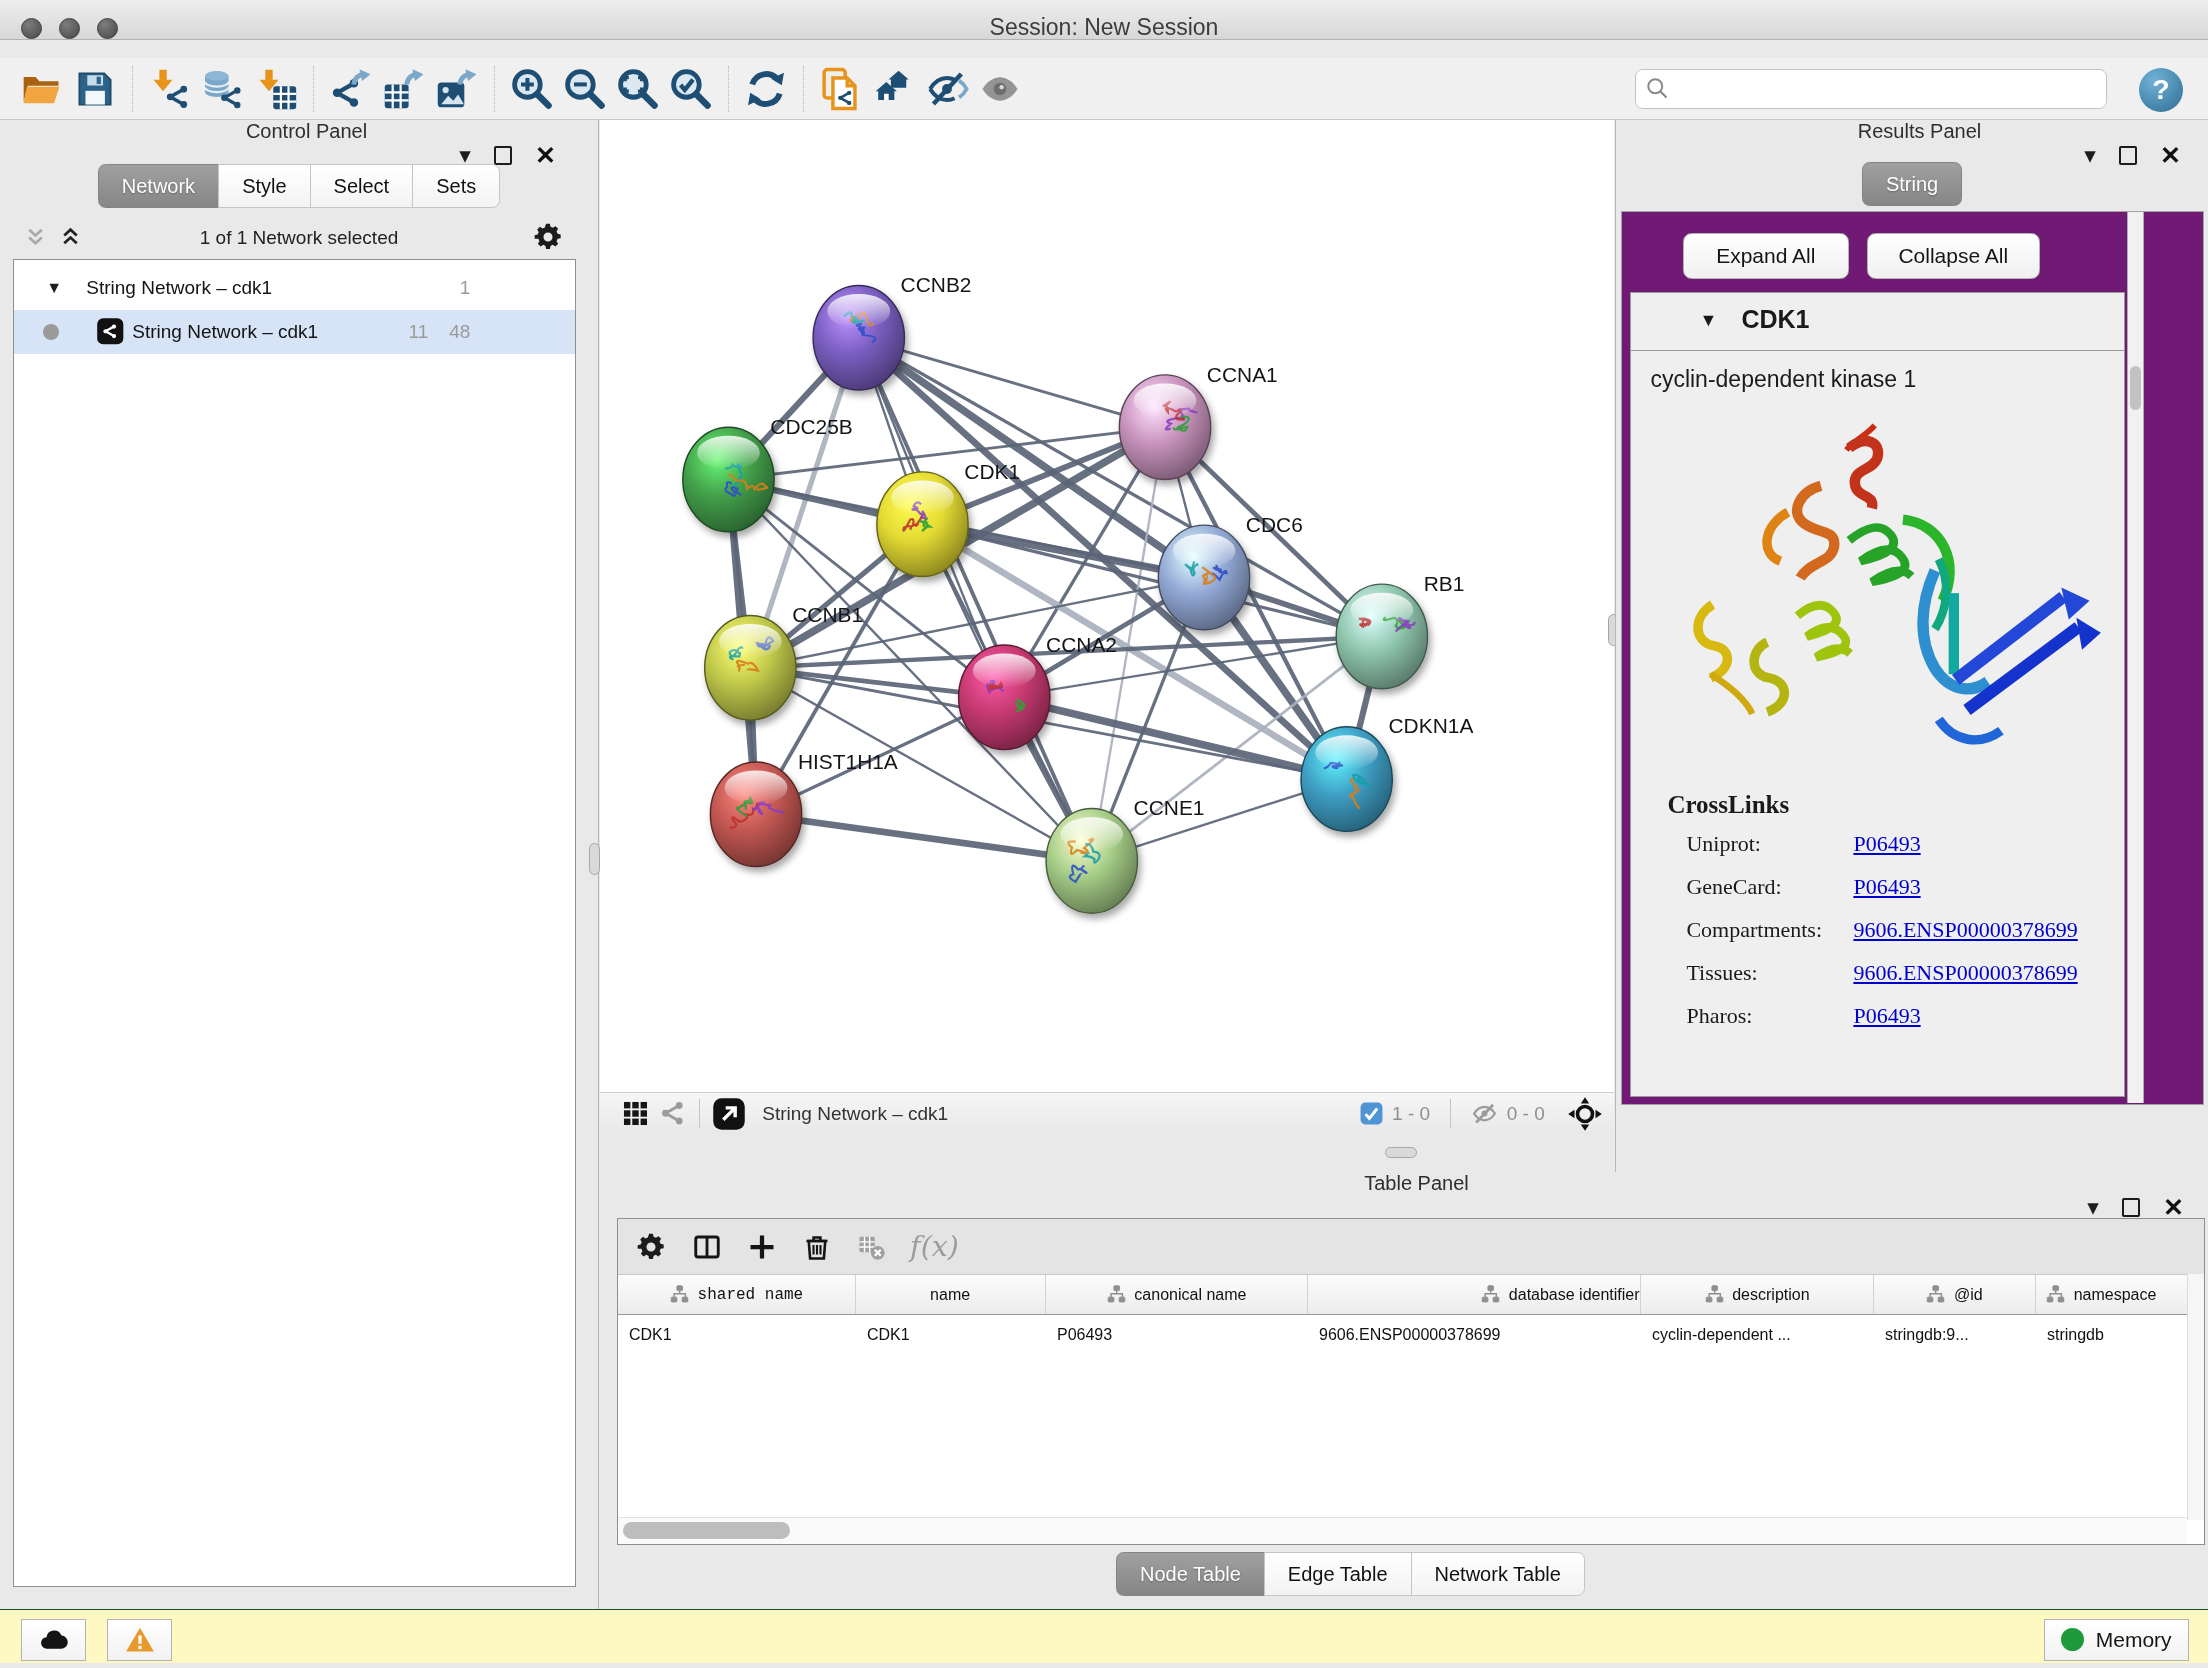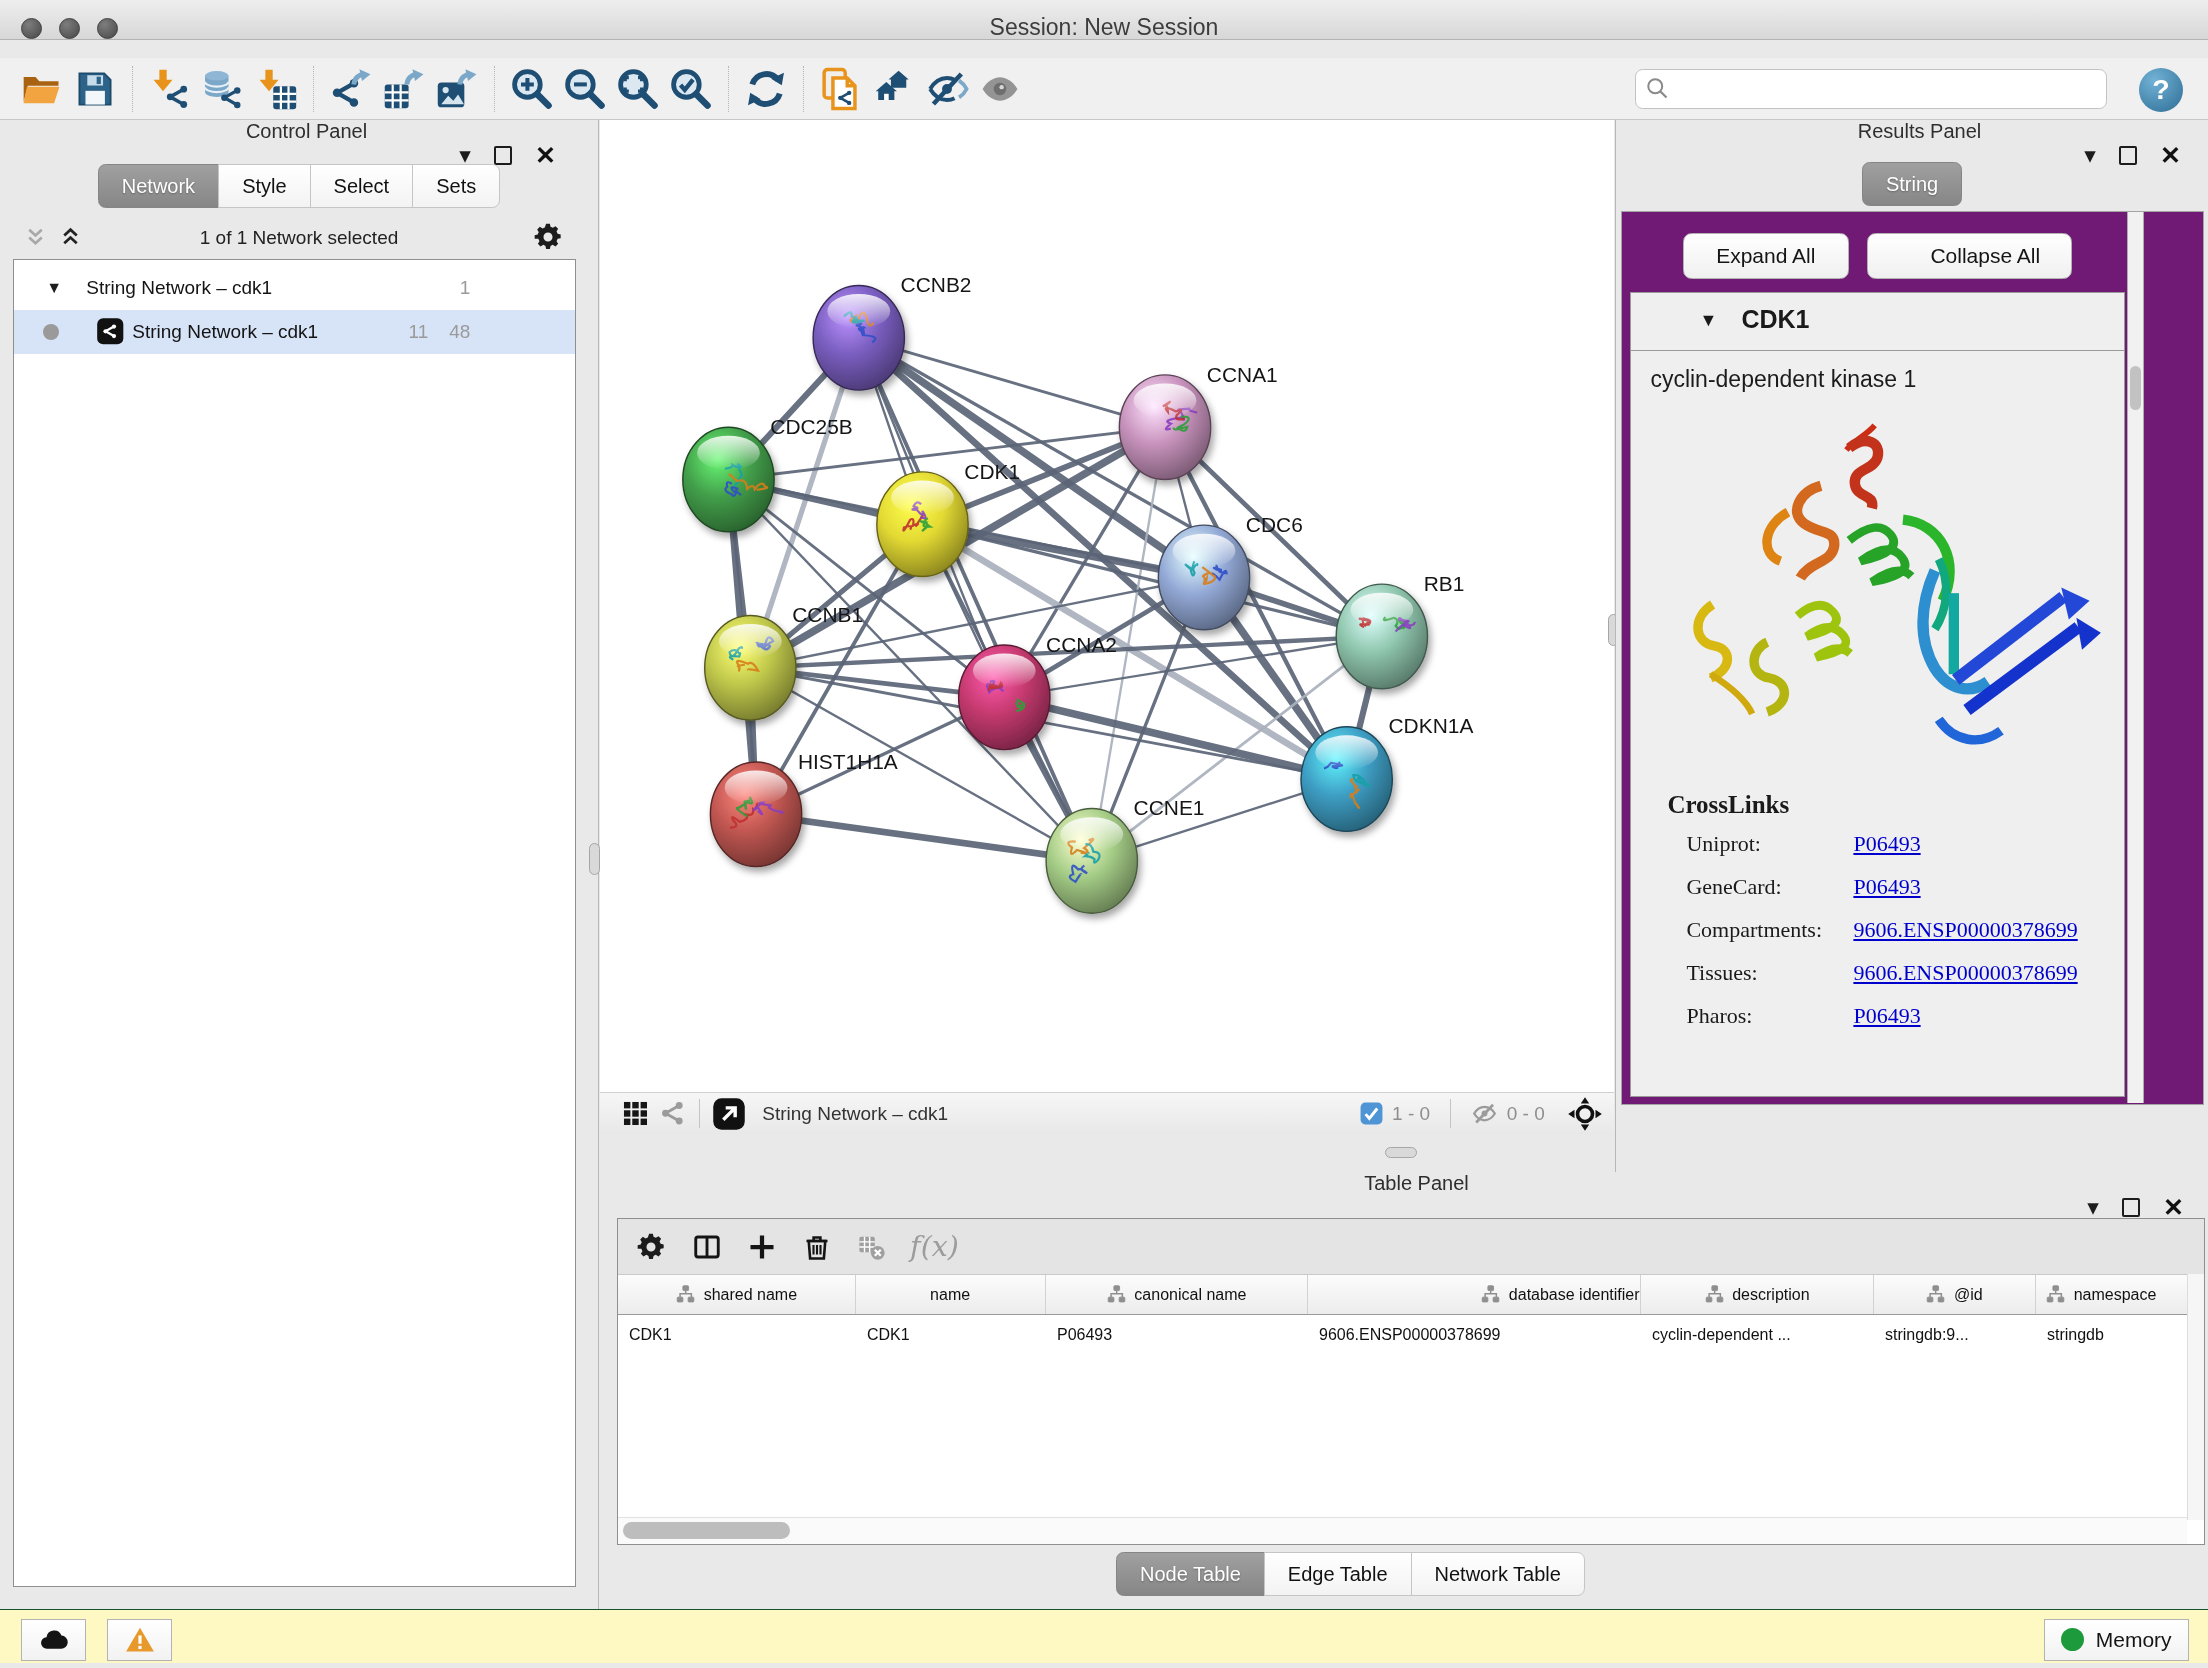--- a/index.html
+++ b/index.html
@@ -640,21 +640,21 @@
         <span class="wc-min">▾</span>
         <span class="wc-max"></span>
         <span class="wc-close">✕</span>
       </span>
     </div>
     <div class="seg-row">
       <span class="seg sel single">String</span>
     </div>
     <div class="res-box">
       <div class="res-btn" style="left:61px;top:21px;width:164px;">Expand All</div>
-      <div class="res-btn" style="left:245px;top:21px;width:171px;padding-left:32px;">Collapse All</div>
+      <div class="res-btn" style="left:245px;top:21px;width:171px;">Collapse All</div>
 
       <div class="inner-box">
         <div class="gene-head">
           <span class="gene-caret">▼</span>
           <span class="gene-name">CDK1</span>
         </div>
         <div class="gene-desc">cyclin-dependent kinase 1</div>
 
         <div class="ribbon-wrap">
           <svg width="447" height="377" viewBox="0 0 470 400" xmlns="http://www.w3.org/2000/svg">
@@ -747,21 +747,21 @@
             <svg width="28.5" height="28.5" viewBox="0 0 24 24" xmlns="http://www.w3.org/2000/svg">
               <rect x="2" y="4" width="13" height="13" rx="1.5" fill="#a0a0a0"></rect>
   <path d="M2 8.333333333333332h13M2 12.666666666666666h13M6.333333333333333 4v13M10.666666666666666 4v13" stroke="#fff" stroke-width="1.2" fill="none"></path>
               <circle cx="17.5" cy="17.5" r="5.8" fill="#a0a0a0"></circle>
               <path d="M15 15l5 5M20 15l-5 5" stroke="#fff" stroke-width="1.9"></path>
             </svg>
           </span>
           <span class="fx">f(x)</span>
         </div>
       <div class="tbl-headrow" id="tbl-head">
-          <div class="th" style="width: 238px;">
+          <div class="th" style="width: 238px; font-family: Liberation Mono, monospace;">
             <span class="icon-box">
               <svg width="21" height="21" viewBox="0 0 24 24" xmlns="http://www.w3.org/2000/svg">
                 <g fill="#8f8f8f" stroke="#8f8f8f">
                   <rect x="9" y="2" width="6.5" height="5.5" rx="1"></rect>
                   <rect x="2.5" y="15" width="6.5" height="5.5" rx="1"></rect>
                   <rect x="15" y="15" width="6.5" height="5.5" rx="1"></rect>
                   <path d="M12.2 7.5v3.7M5.8 15v-3.8h12.9V15" fill="none" stroke-width="1.7"></path>
                 </g>
               </svg>
             </span>

